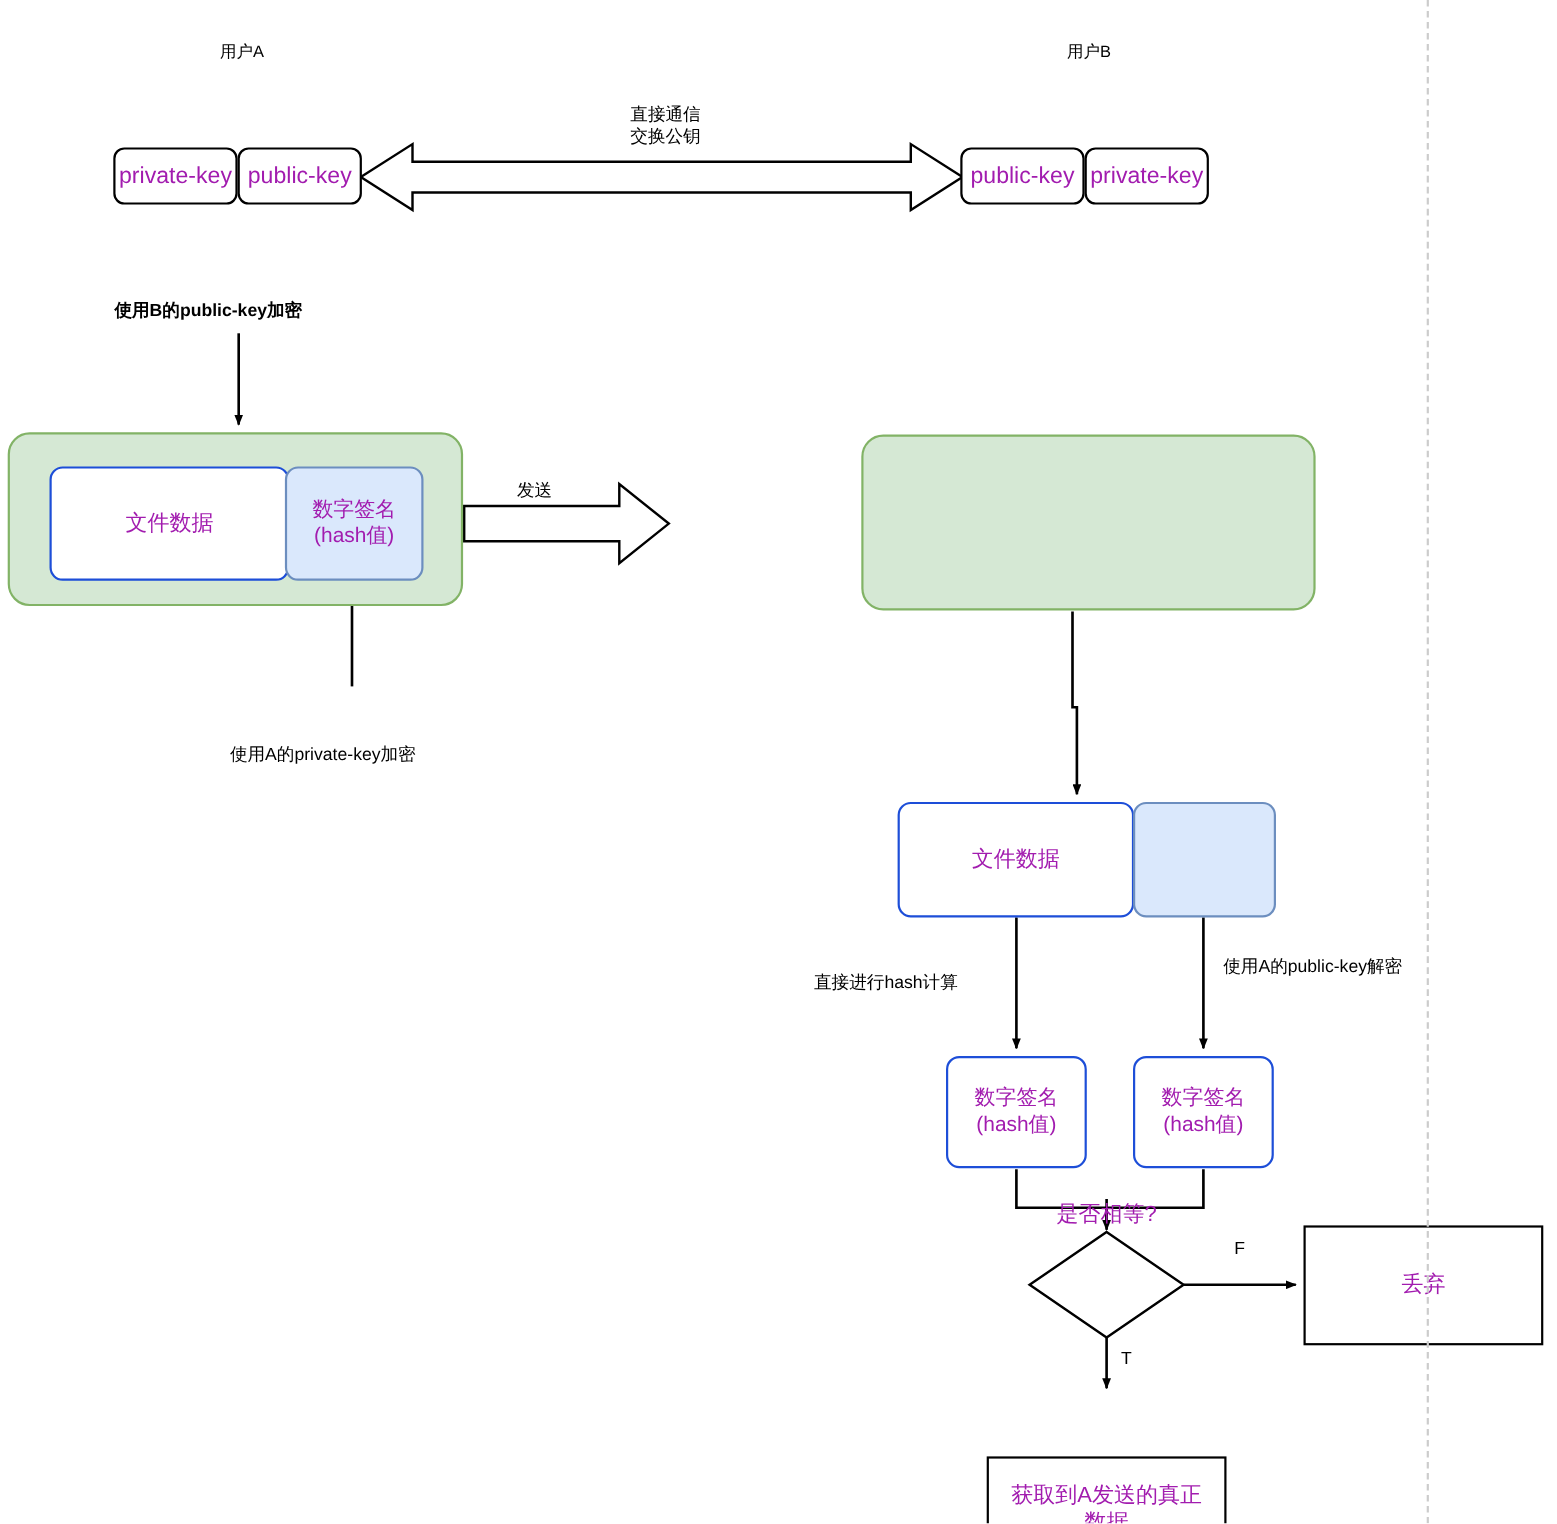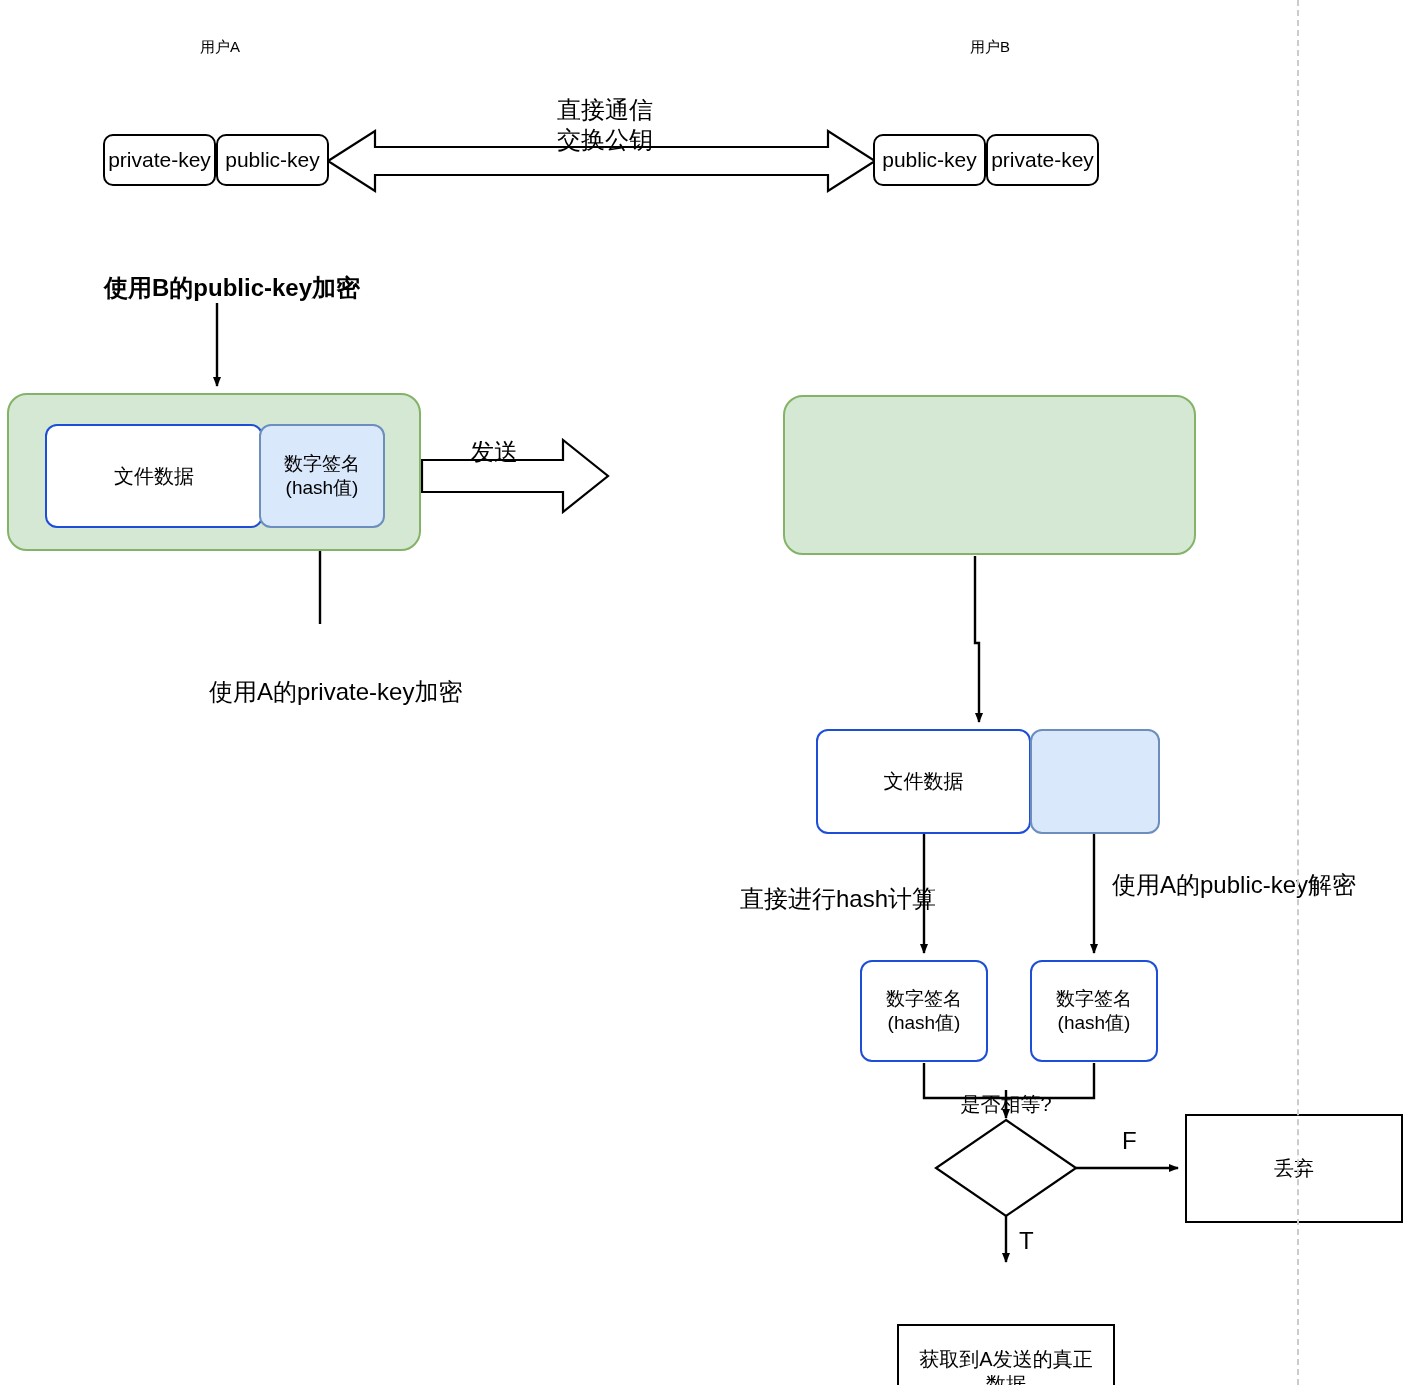--- a/index.html
+++ b/index.html
@@ -20,21 +20,21 @@
   }
   .node {
     position: absolute;
     box-sizing: border-box;
     display: flex;
     align-items: center;
     justify-content: center;
     text-align: center;
     line-height: 1.25;
     font-size: 20px;
-    color: #000000;
+    color: #a21caf;
     white-space: pre-line;
   }
   .keybox {
     border: 2px solid #000;
     border-radius: 10px;
     background: #fff;
     font-size: 21px;
   }
   .greenbox {
     border: 2px solid #82b366;
@@ -57,21 +57,21 @@
     border-radius: 0;
   }
   .title {
     position: absolute;
     font-size: 15px;
     text-align: center;
     color: #000;
   }
   .label {
     position: absolute;
-    font-size: 24px;
+    font-size: 16px;
     color: #000;
     white-space: pre-line;
     line-height: 1.25;
   }
   .dashline {
     position: absolute;
     border-left: 2px dashed #cccccc;
   }
   svg.overlay {
     position: absolute;

